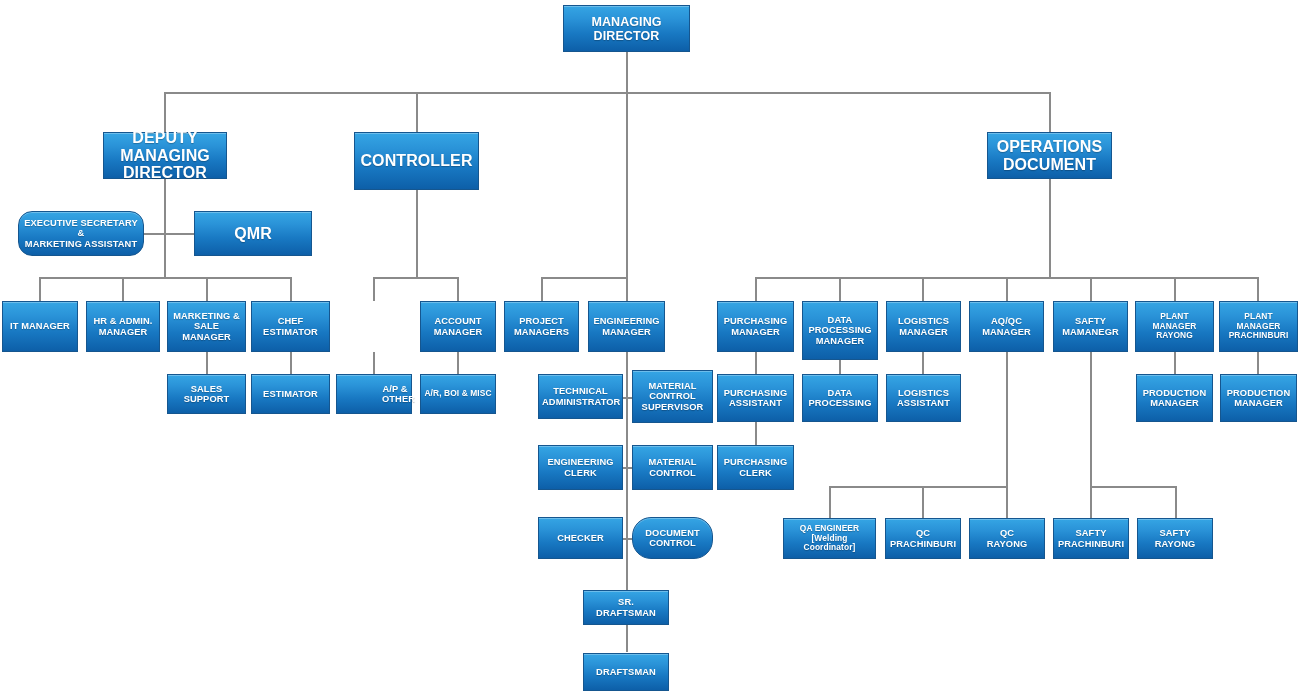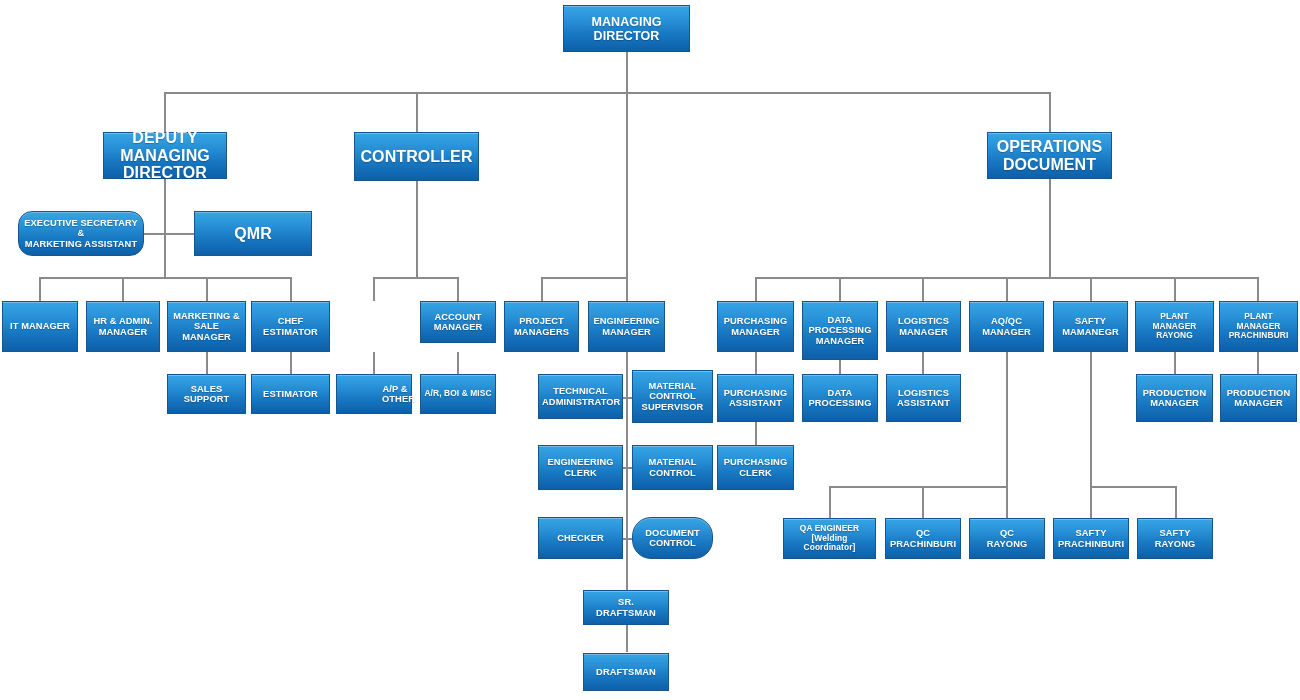--- a/index.html
+++ b/index.html
@@ -123,21 +123,21 @@
   <div class="ln v" style="left:1175px;top:486px;height:32px;"></div>
 
   <div class="node t-root" style="left:563px;top:5px;width:127px;height:47px;">
     <span class="lbl">MANAGING DIRECTOR</span>
   </div>
 
   <div class="node t-l2" style="left:103px;top:132px;width:124px;height:47px;">
     <span class="lbl">DEPUTY
 MANAGING DIRECTOR</span>
   </div>
-  <div class="node t-l2" style="left:354px;top:132px;width:125px;height:49px;">
+  <div class="node t-l2" style="left:354px;top:132px;width:125px;height:58px;">
     <span class="lbl">CONTROLLER</span>
   </div>
   <div class="node t-l2" style="left:987px;top:132px;width:125px;height:47px;">
     <span class="lbl">OPERATIONS DOCUMENT</span>
   </div>
 
   <div class="node t-l3" style="left:18px;top:211px;width:126px;height:45px;border-radius:14px;">
     <span class="lbl">EXECUTIVE SECRETARY &amp;
 MARKETING ASSISTANT</span>
   </div>
@@ -152,21 +152,21 @@
     <span class="lbl">HR &amp; ADMIN.
 MANAGER</span>
   </div>
   <div class="node t-l3" style="left:167px;top:301px;width:79px;height:51px;">
     <span class="lbl">MARKETING &amp;
 SALE MANAGER</span>
   </div>
   <div class="node t-l3" style="left:251px;top:301px;width:79px;height:51px;">
     <span class="lbl">CHEF ESTIMATOR</span>
   </div>
-  <div class="node t-l3" style="left:420px;top:301px;width:76px;height:42px;">
+  <div class="node t-l3" style="left:420px;top:301px;width:76px;height:51px;">
     <span class="lbl">ACCOUNT
 MANAGER</span>
   </div>
   <div class="node t-l3" style="left:504px;top:301px;width:75px;height:51px;">
     <span class="lbl">PROJECT
 MANAGERS</span>
   </div>
   <div class="node t-l3" style="left:588px;top:301px;width:77px;height:51px;">
     <span class="lbl">ENGINEERING
 MANAGER</span>

